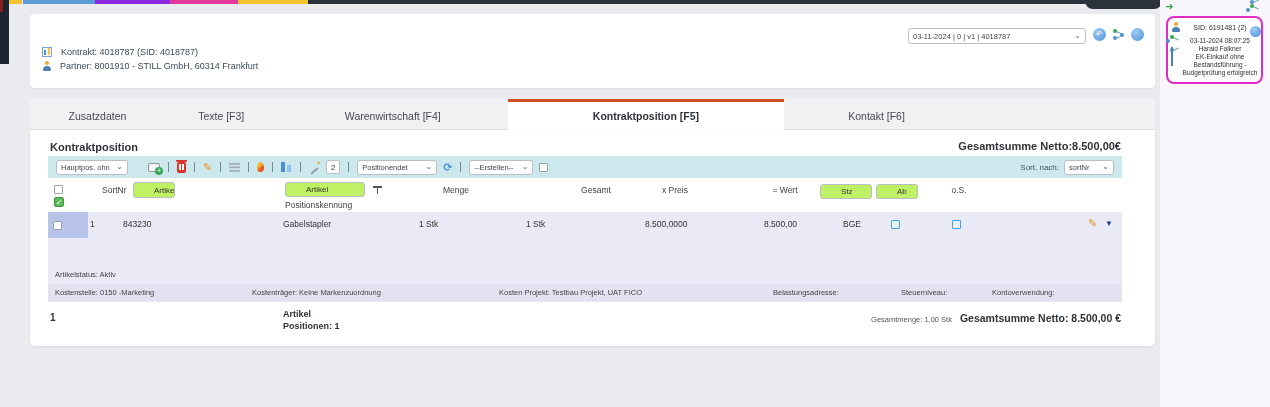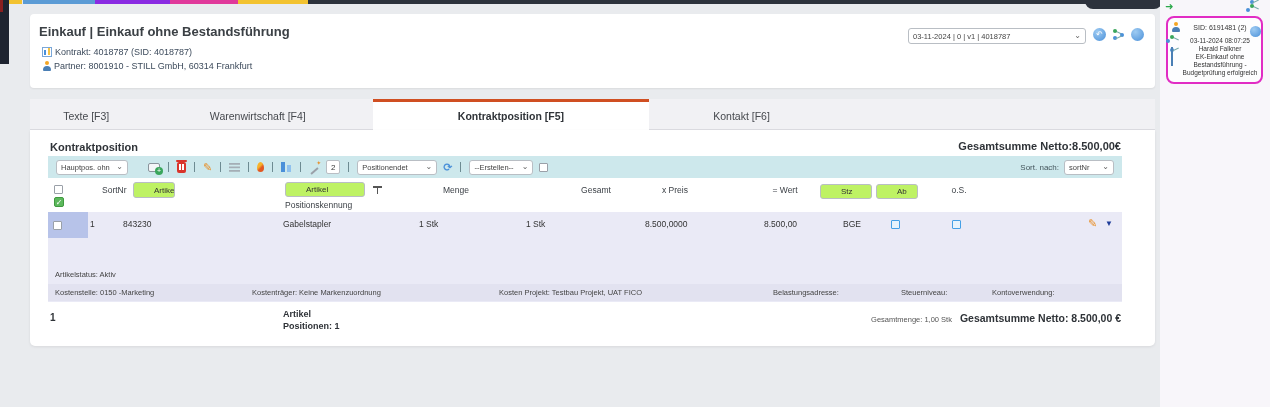--- a/index.html
+++ b/index.html
@@ -10,21 +10,21 @@
 
   
   .strip { position:absolute; top:0; height:4px; }
   .left-edge { position:absolute; left:0; top:0; width:9px; height:64px; background:#1e2430; }
   .left-edge-red { position:absolute; left:0; top:0; width:3px; height:12px; background:#8a1f1f; }
   .dark-pill { position:absolute; left:1085px; top:0; width:77px; height:9px; background:#2c323c; border-radius:0 0 8px 8px; }
 
   
   .header-card { position:absolute; left:30px; top:14px; width:1125px; height:74px; background:#fff; border-radius:4px; box-shadow:0 1px 2px rgba(0,0,0,.07); }
   .page-title { position:absolute; left:9px; top:10px; font-size:13px; font-weight:bold; color:#3b4045; }
-  .meta-line { position:absolute; left:12px; font-size:9px; color:#3d4b5c; display:flex; align-items:center; gap:3px; }
+  .meta-line { position:absolute; left:12px; font-size:9px; color:#3d4b5c; display:flex; align-items:center; gap:9px; }
   .meta1 { top:33px; } .meta2 { top:47px; }
   .select-box { background:#fff; border:1px solid #b9bec4; border-radius:3px; color:#444; display:flex; align-items:center; justify-content:space-between; padding:0 4px; }
   .chev { font-size:8px; color:#666; line-height:1; }
   .version-select { position:absolute; left:878px; top:14px; width:178px; height:16px; font-size:7.5px; }
   .hc-icons { position:absolute; left:1063px; top:14px; display:flex; gap:7px; align-items:center; }
   .circ-icon { width:13px; height:13px; border-radius:50%; background:radial-gradient(circle at 35% 30%, #9ecbf2, #4a90d9); color:#fff; font-size:8px; display:flex; align-items:center; justify-content:center; }
 
   
   .tabbar { position:absolute; left:30px; top:99px; width:1125px; height:31px; display:flex; background:#f1f1f4; border-bottom:1px solid #dcdce1; }
   .tab { display:flex; align-items:center; justify-content:center; font-size:10.5px; color:#46494e; border-top:3px solid transparent; cursor:default; }
@@ -114,21 +114,20 @@
   <div class="strip" style="left:23px;width:72px;background:#5b9bd5;"></div>
   <div class="strip" style="left:95px;width:75px;background:#8a2be2;"></div>
   <div class="strip" style="left:170px;width:68px;background:#e0399b;"></div>
   <div class="strip" style="left:238px;width:70px;background:#f2c230;"></div>
   <div class="strip" style="left:308px;width:852px;background:#2c323c;"></div>
   <div class="left-edge"></div>
   <div class="left-edge-red"></div>
   <div class="dark-pill"></div>
 
   <div class="header-card">
-    <div class="page-title">Einkauf | Einkauf ohne Bestandsführung</div>
     <div class="meta-line meta1">
       <span class="i-chart"></span>
       <span>Kontrakt: 4018787 (SID: 4018787)</span>
     </div>
     <div class="meta-line meta2">
       <span class="i-person"></span>
       <span>Partner: 8001910 - STILL GmbH, 60314 Frankfurt</span>
     </div>
     <div class="select-box version-select">
       <span>03-11-2024 | 0 | v1 | 4018787</span>
@@ -139,20 +138,21 @@
       <span class="i-share">
           <i></i>
           <i></i>
           <i></i>
         </span>
       <span class="circ-icon"></span>
     </div>
   </div>
 
   <div class="tabbar">
+    <div class="tab" style="width:12%">Zusatzdaten</div>
     <div class="tab" style="width:10%">Texte [F3]</div>
     <div class="tab" style="width:20.5%">Warenwirtschaft [F4]</div>
     <div class="tab active" style="width:24.5%">Kontraktposition [F5]</div>
     <div class="tab" style="width:16.5%">Kontakt [F6]</div>
   </div>
 
   <div class="content">
     <div class="section-title">Kontraktposition</div>
     <div class="section-total">Gesamtsumme Netto:8.500,00€</div>
 

